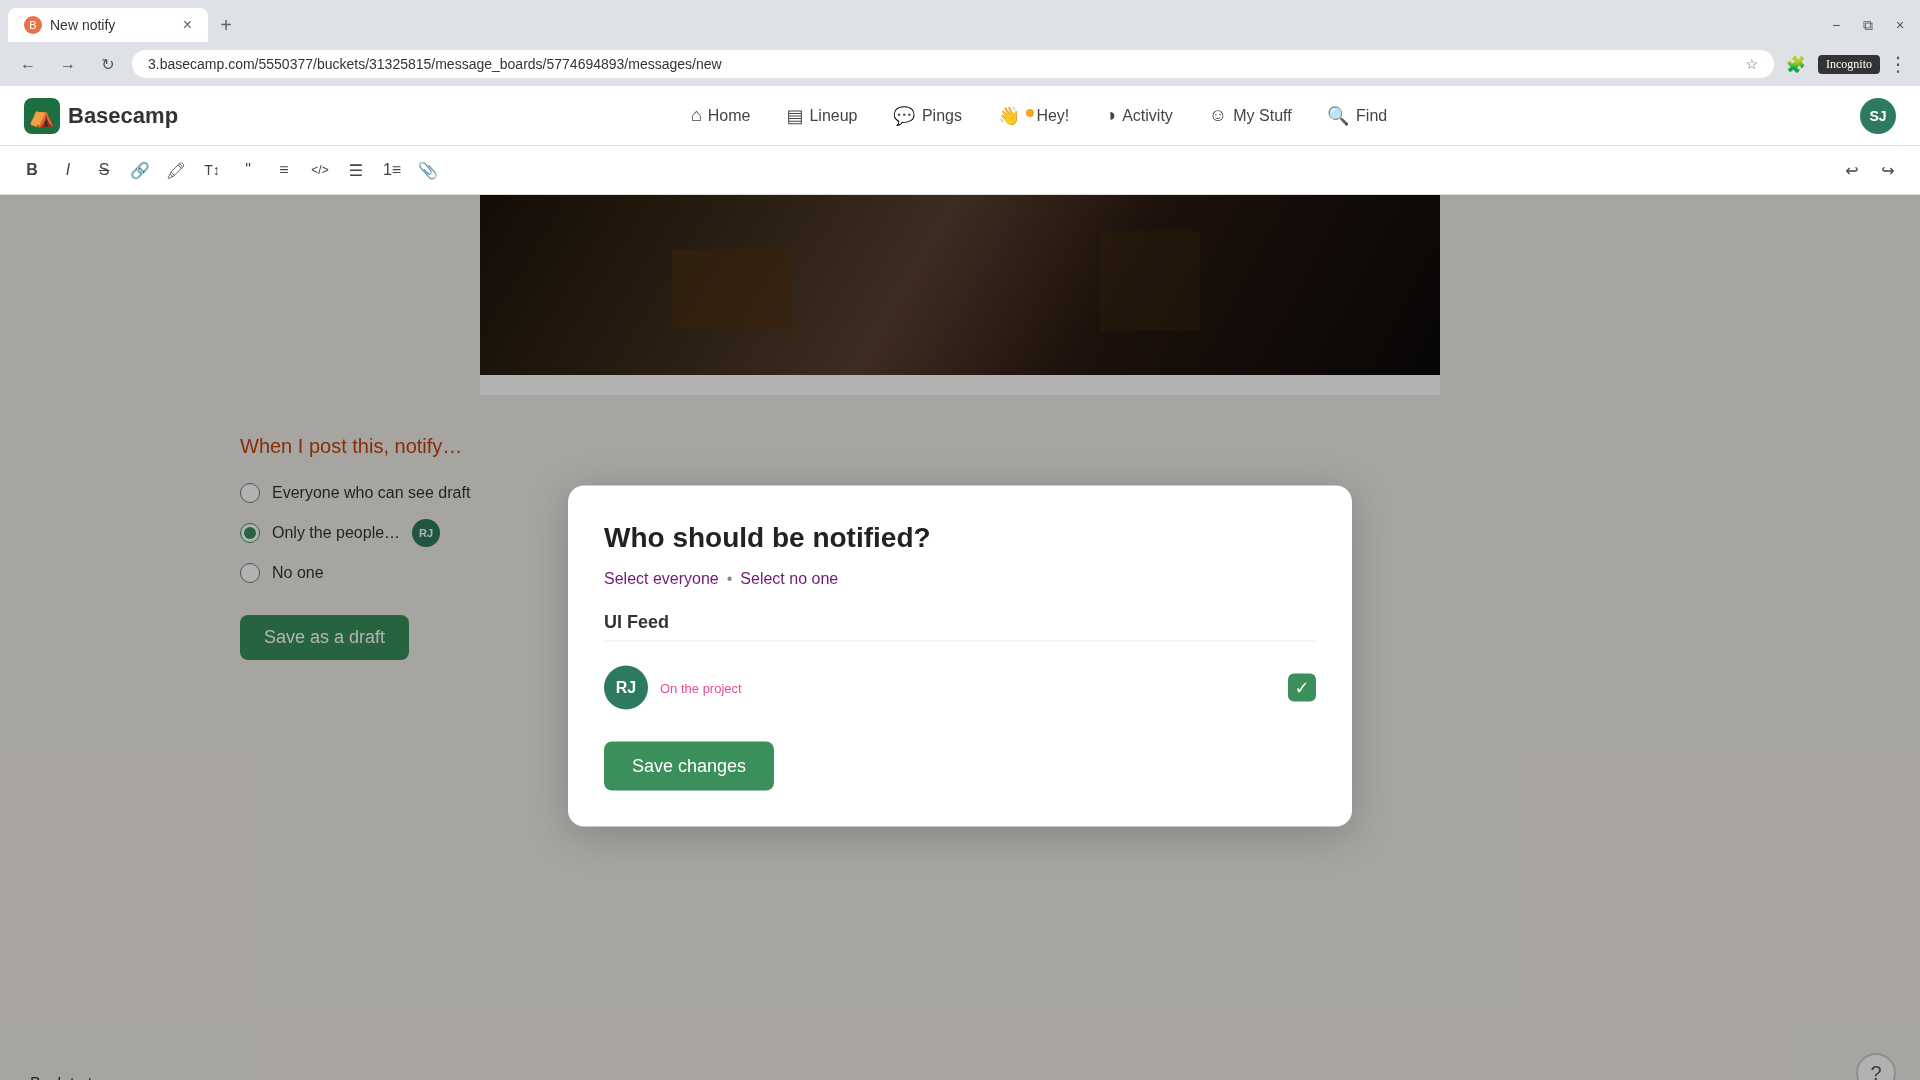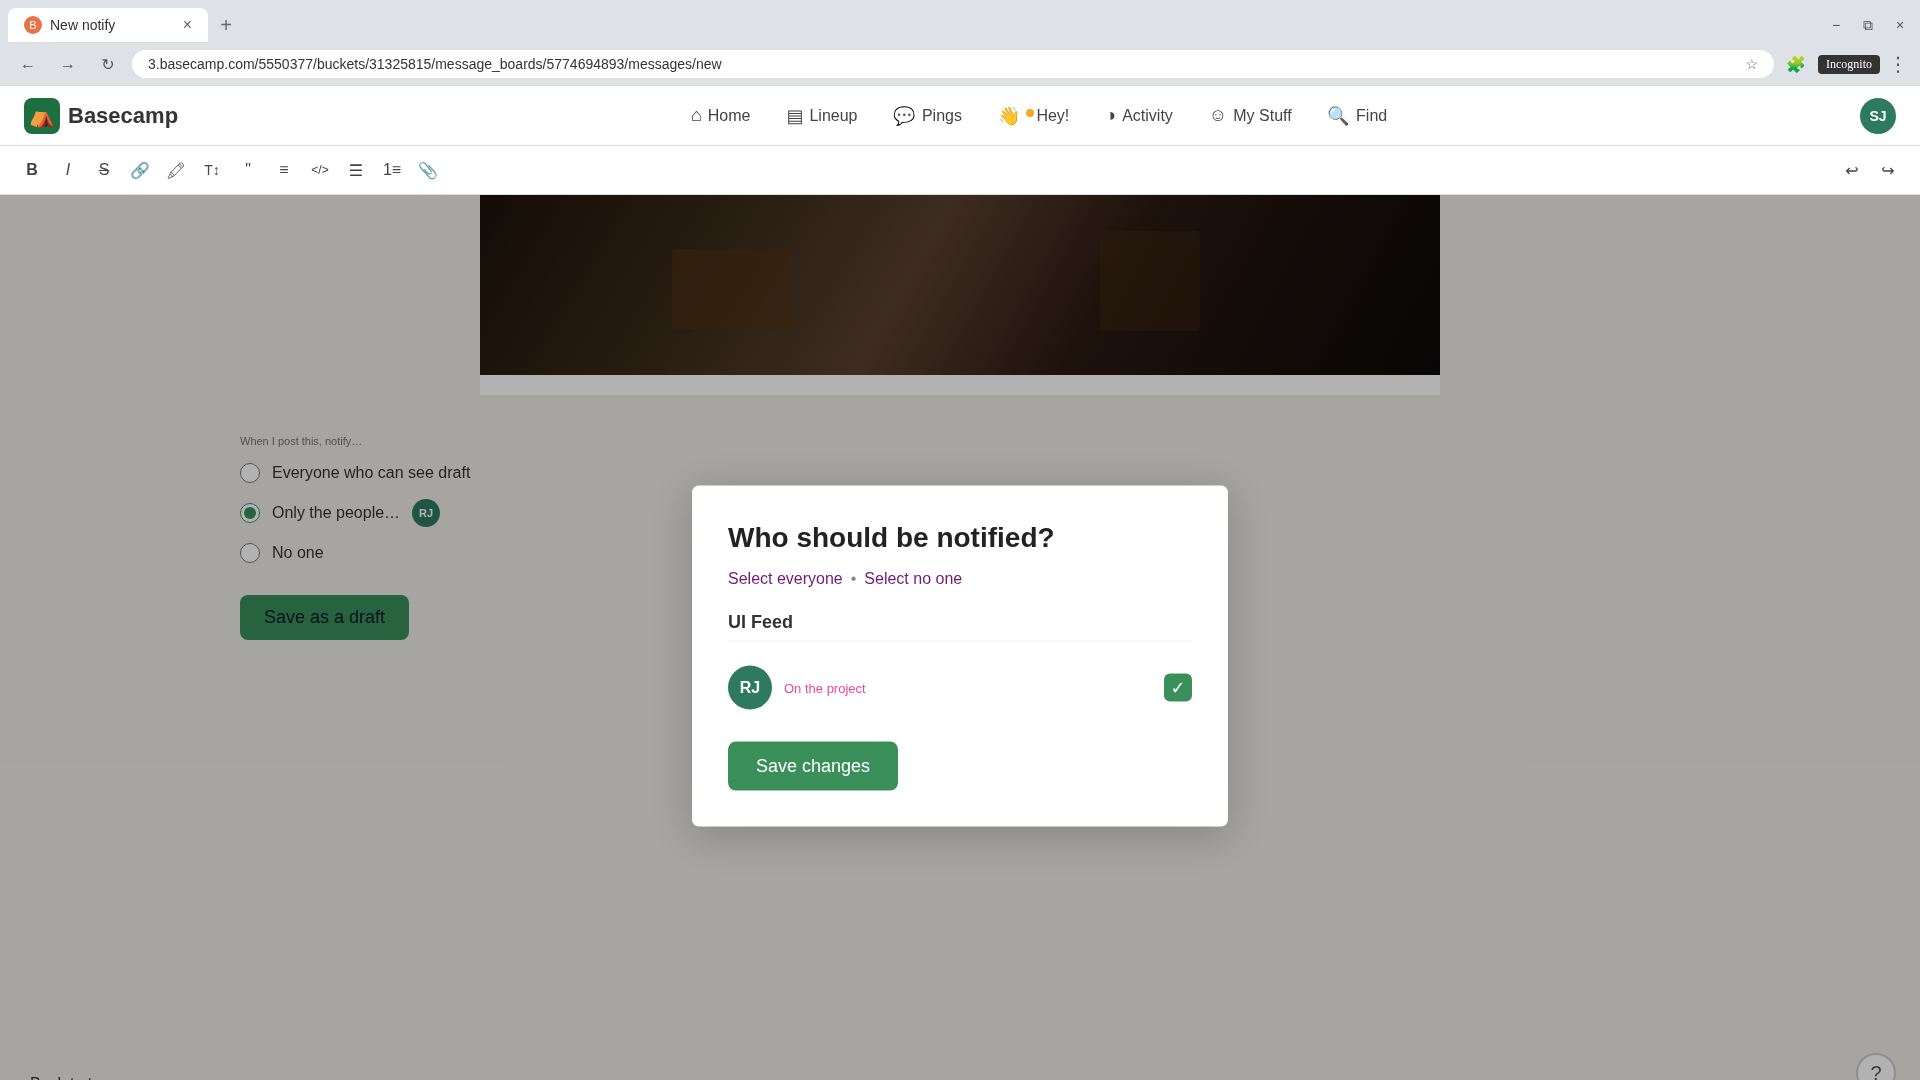--- a/index.html
+++ b/index.html
@@ -42,38 +42,38 @@
 
     
     .main-content { position: relative; background: #f0ede8; padding: 0; }
     .editor-area { background: #fff; margin: 0 auto; max-width: 960px; min-height: 200px; }
     .hero-image { width: 960px; height: 180px; background: linear-gradient(135deg, #2c2c2c 0%, #4a3728 30%, #6b5040 50%, #3a3030 70%, #1a1a1a 100%); display: flex; align-items: center; justify-content: center; overflow: hidden; position: relative; }
     .hero-image::before { content: ''; position: absolute; inset: 0; background: linear-gradient(45deg, rgba(80,60,40,0.8), rgba(20,20,20,0.9)); }
 
     
     .below-editor { background: #f0ede8; padding: 24px 480px 24px 240px; }
     .notification-section { margin-top: 16px; }
-    .section-label { font-size: 11px; color: #737373; margin-bottom: 16px; }
+    .section-label { font-size: 20px; color: #c2410c; margin-bottom: 25px; }
     .radio-option { display: flex; align-items: center; gap: 12px; margin-bottom: 16px; font-size: 16px; color: #333; }
     .radio-input { width: 20px; height: 20px; accent-color: #3a8f5b; }
     .mini-avatar { width: 28px; height: 28px; background: #2d7a5f; border-radius: 50%; color: #fff; display: flex; align-items: center; justify-content: center; font-size: 11px; font-weight: bold; }
     .no-one-label { color: #333; font-size: 16px; text-align: right; }
-    .draft-btn { background: #3a8f5b; color: #0f172a; border: none; border-radius: 8px; padding: 12px 24px; font-size: 18px; cursor: pointer; margin-top: 16px; }
+    .draft-btn { background: #3a8f5b; color: #ffffff; border: none; border-radius: 8px; padding: 12px 24px; font-size: 18px; cursor: pointer; margin-top: 16px; }
 
     
     .back-to-top { position: absolute; bottom: 24px; left: 16px; display: flex; align-items: center; gap: 6px; color: #333; font-size: 16px; cursor: pointer; }
 
     
     .help-btn { position: absolute; bottom: 24px; right: 24px; width: 40px; height: 40px; background: #fff; border-radius: 50%; border: 2px solid #ccc; display: flex; align-items: center; justify-content: center; font-size: 20px; color: #555; cursor: pointer; }
 
     
     .overlay { position: absolute; inset: 0; background: rgba(0,0,0,0.3); z-index: 100; }
 
     
-    .modal { position: absolute; top: 50%; left: 50%; transform: translate(-50%, -50%); background: #fff; border-radius: 7px; padding: 36px; width: 536px; z-index: 200; box-shadow: 0 8px 40px rgba(0,0,0,0.2); }
+    .modal { position: absolute; top: 50%; left: 50%; transform: translate(-50%, -50%); background: #fff; border-radius: 16px; padding: 36px; width: 784px; z-index: 200; box-shadow: 0 8px 40px rgba(0,0,0,0.2); }
     .modal-title { font-size: 28px; font-weight: bold; color: #222; margin-bottom: 16px; }
     .modal-links { display: flex; gap: 8px; align-items: center; margin-bottom: 24px; font-size: 16px; }
     .modal-link { color: #701a75; text-decoration: none; cursor: pointer; }
     .modal-sep { color: #888; }
     .modal-group { margin-bottom: 24px; }
     .modal-group-title { font-size: 18px; font-weight: bold; color: #333; margin-bottom: 16px; padding-bottom: 8px; border-bottom: 1px solid #eee; }
     .modal-person { display: flex; align-items: center; gap: 12px; padding: 8px 0; }
     .person-avatar { width: 44px; height: 44px; background: #2d7a5f; border-radius: 50%; color: #fff; display: flex; align-items: center; justify-content: center; font-size: 16px; font-weight: bold; flex-shrink: 0; }
     .person-info { flex: 1; }
     .person-name { font-size: 16px; font-weight: bold; color: #222; }

